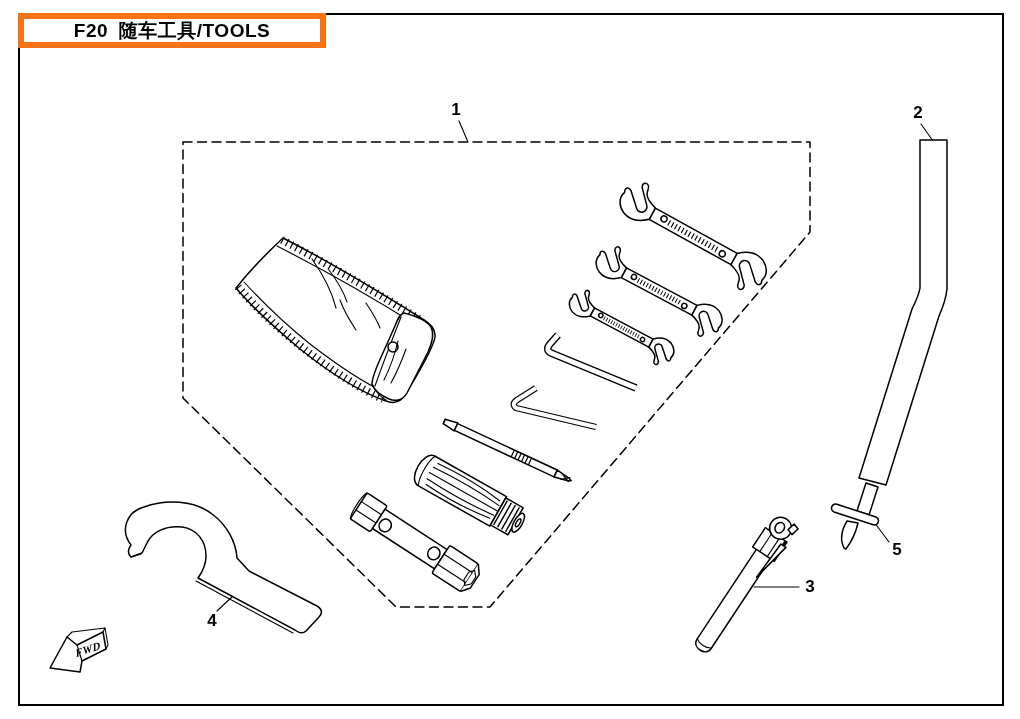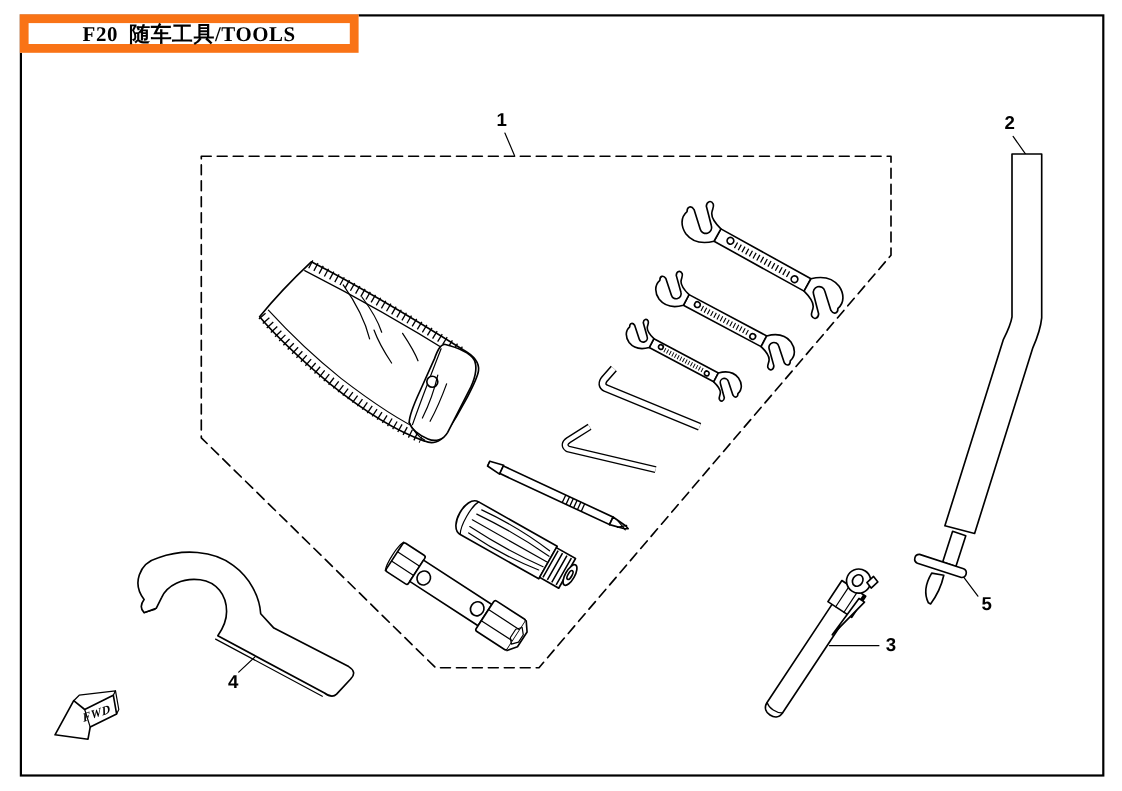--- a/index.html
+++ b/index.html
@@ -1,22 +1,22 @@
 <!DOCTYPE html>
 <html><head>
 <meta charset="utf-8">
 <style>
   html,body{margin:0;padding:0;background:#fff;}
   .stage{position:relative;width:1020px;height:719px;background:#fff;overflow:hidden;
          font-family:"Liberation Sans",sans-serif;}
   .page-border{position:absolute;left:18px;top:13px;width:986px;height:693px;
                border:2px solid #000;box-sizing:border-box;}
   .title-box{position:absolute;left:18px;top:13px;width:308px;height:35px;
-             border:8px solid #f97316;box-sizing:border-box;display:flex;
-             align-items:center;justify-content:center;background:#fff;font-family:Liberation Serif, serif;}
+             border:6px solid #f97316;box-sizing:border-box;display:flex;
+             align-items:center;justify-content:center;background:#fff;}
   .title-box span{font-size:19px;font-weight:bold;letter-spacing:.5px;word-spacing:5px;color:#000;}
   svg.diagram{position:absolute;left:0;top:0;}
   .ln{fill:none;stroke:#000;stroke-width:1.5;stroke-linecap:round;stroke-linejoin:round;}
   .th{fill:none;stroke:#000;stroke-width:1.1;stroke-linecap:round;stroke-linejoin:round;}
   .fw{fill:#fff;stroke:#000;stroke-width:1.5;stroke-linejoin:round;}
   .ns{vector-effect:non-scaling-stroke;}
   .tick{fill:none;stroke:#000;stroke-linecap:butt;}
   .callout{position:absolute;transform:translate(-50%,-50%);font-size:17px;font-weight:bold;
            color:#000;line-height:1;cursor:default;}
   .fwd-label{position:absolute;left:88px;top:649px;transform:translate(-50%,-50%) rotate(-19deg) skewX(-8deg);

